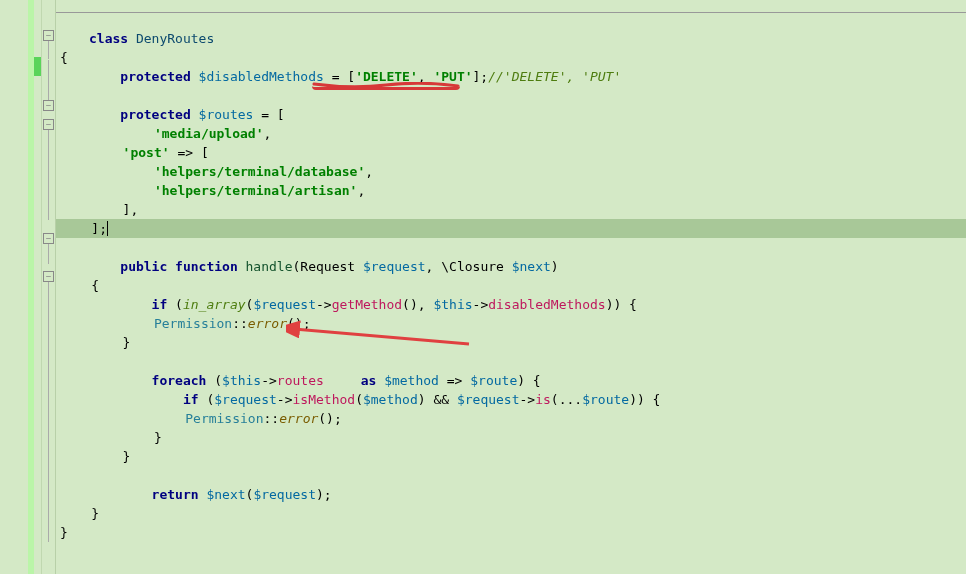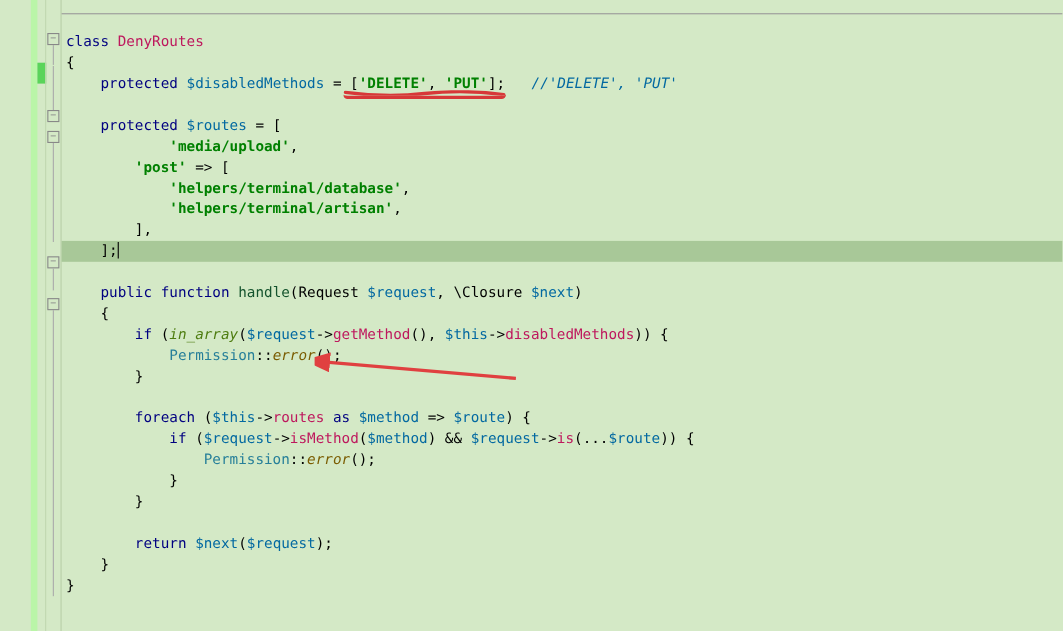--- a/index.html
+++ b/index.html
@@ -79,27 +79,27 @@
 }
 .ruler {
   position: absolute;
   top: 12px;
   left: 0;
   right: 0;
   height: 1px;
   background: #999;
 }
 
-.kw { color: #000080; font-weight: normal; }
+.kw { color: #000080; font-weight: bold; margin-left: 29px; }
 .var { color: #0369a1; }
 .str { color: #008000; font-weight: bold; }
-.cmt { color: #0369a1; font-style: italic; margin-left: 24px; }
+.cmt { color: #4d7c0f; font-style: italic; }
 .fnc { font-style: italic; }
 .mth { color: #be185d; }
-.clsname { color: #be185d; }
+.clsname { color: #0c4a6e; }
 
 .underline-red {
   position: absolute;
   height: 4px;
   border-bottom: 3px solid #d73838;
   border-radius: 0 0 4px 4px;
 }
 .arrow-svg {
   position: absolute;
   pointer-events: none;

